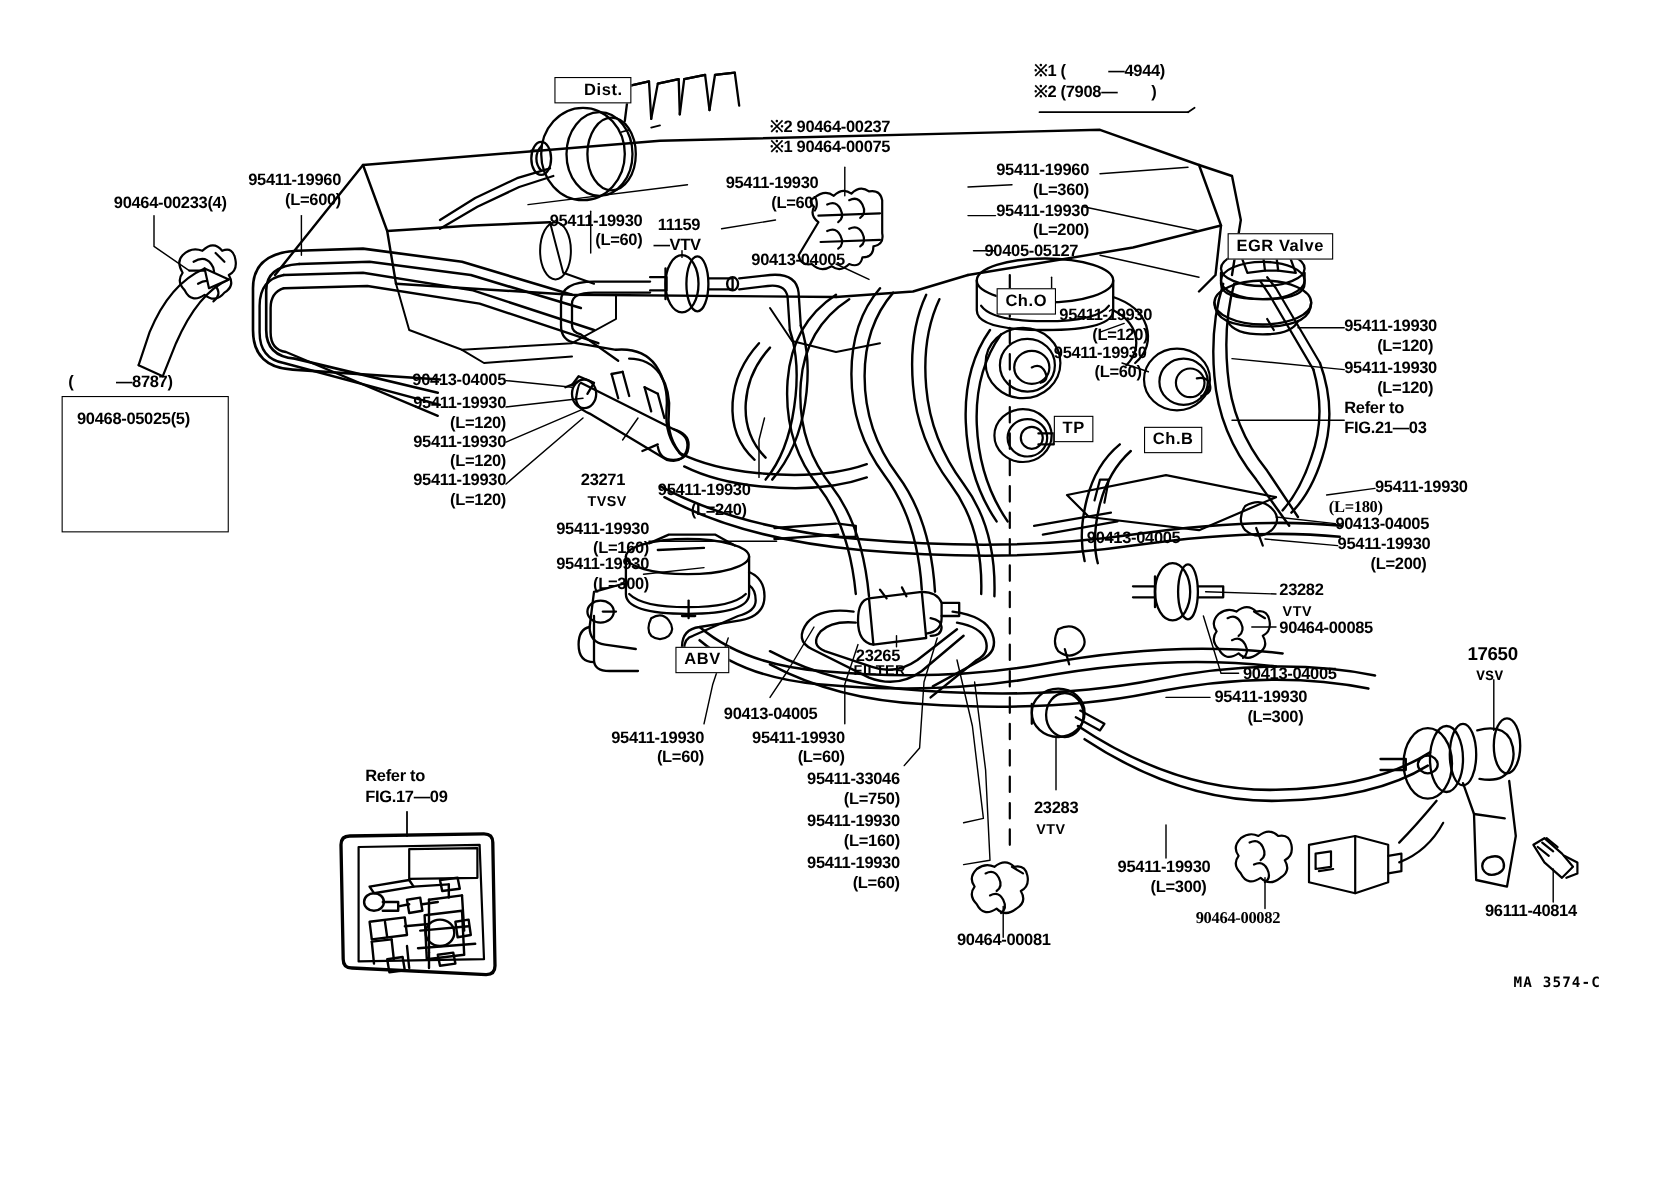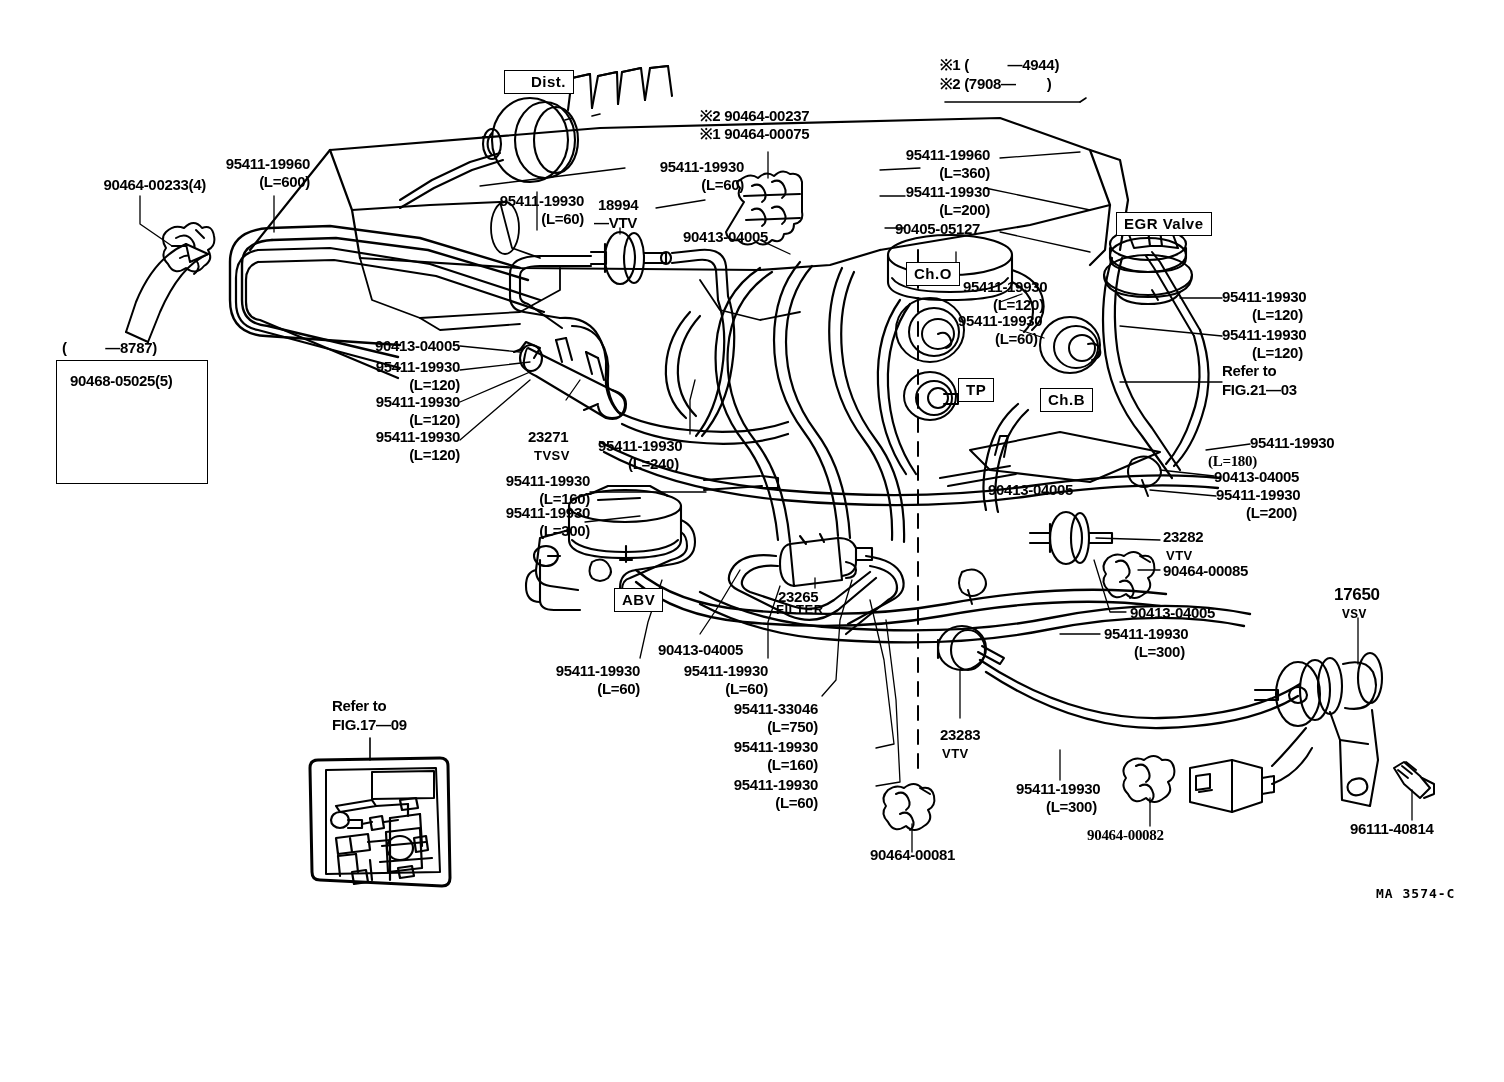--- a/index.html
+++ b/index.html
@@ -554,21 +554,21 @@
 
   <div class="lbl r" style="left:60px;top:155px;width:250px;">95411-19960</div>
   <div class="lbl r" style="left:60px;top:173px;width:250px;">(L=600)</div>
 
   <div class="lbl r" style="left:320px;top:192px;width:264px;">95411-19930</div>
   <div class="lbl r" style="left:320px;top:210px;width:264px;">(L=60)</div>
 
   <div class="lbl r" style="left:480px;top:158px;width:264px;">95411-19930</div>
   <div class="lbl r" style="left:480px;top:176px;width:264px;">(L=60)</div>
 
-  <div class="lbl" style="left:598px;top:196px;">18994</div>
+  <div class="lbl" style="left:598px;top:196px;">11159</div>
   <div class="lbl" style="left:594px;top:214px;">—VTV</div>
 
   <div class="lbl" style="left:700px;top:107px;">※2 90464-00237</div>
   <div class="lbl" style="left:700px;top:125px;">※1 90464-00075</div>
 
   <div class="lbl" style="left:683px;top:228px;">90413-04005</div>
 
   <div class="lbl r" style="left:790px;top:146px;width:200px;">95411-19960</div>
   <div class="lbl r" style="left:790px;top:164px;width:200px;">(L=360)</div>
 

